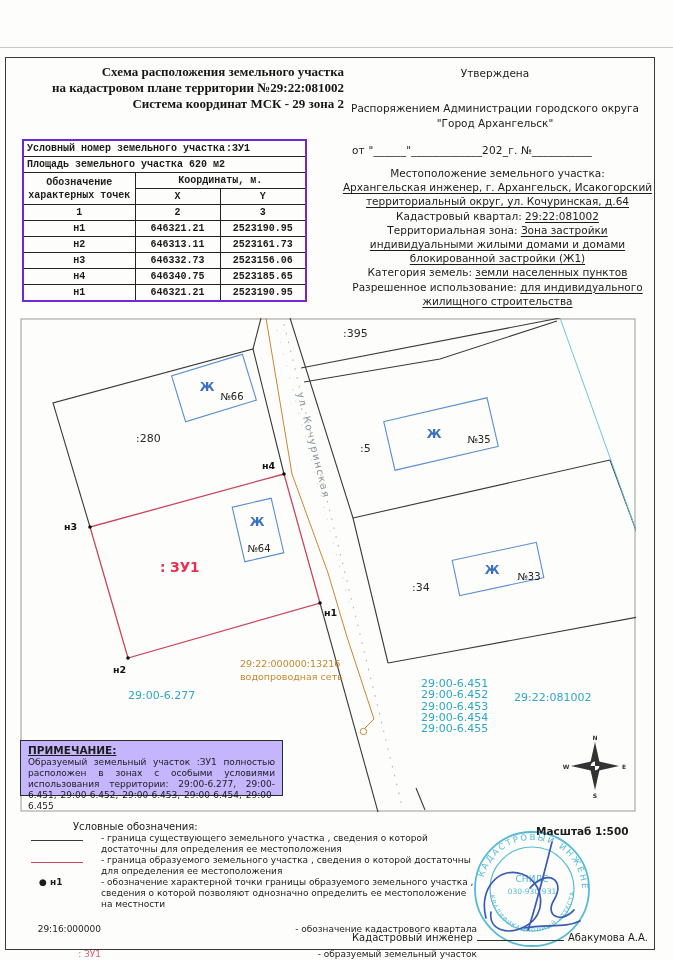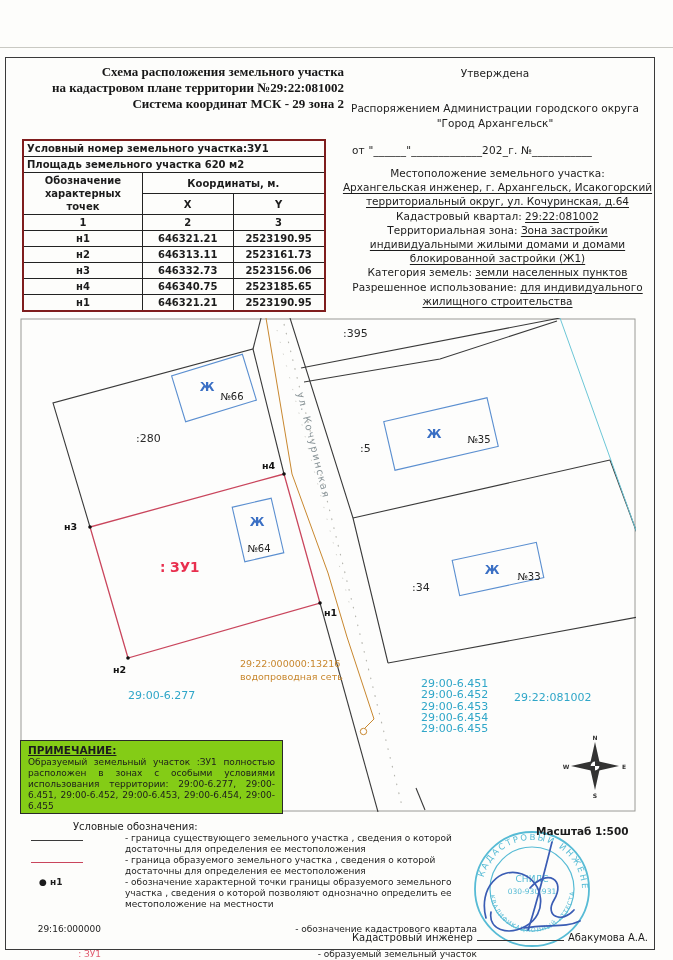--- a/index.html
+++ b/index.html
@@ -16,21 +16,21 @@
   .title-block{left:12px;top:64px;width:332px;text-align:right;
     font-family:"Liberation Serif","DejaVu Serif",serif;font-weight:bold;font-size:13px;line-height:16px;color:#161616;}
   .approval{left:338px;top:66px;width:314px;text-align:center;font-size:10.5px;line-height:15px;}
   .approval .approved{margin-bottom:20px;}
   .approval .dateline{margin-top:12px;text-align:left;padding-left:14px;letter-spacing:.2px;}
 
   
   .coords{left:22px;top:139px;border-collapse:collapse;table-layout:fixed;}
   .coords td{border:1px solid #222;font-weight:bold;font-size:10px;line-height:13px;
     padding:1px 3px;text-align:center;white-space:nowrap;overflow:hidden;}
-  .coords{border:2px solid #7f1d1d;}
+  .coords{border:2px solid #6d28d9;font-family:Liberation Mono, monospace;}
   .coords td.lft{text-align:left;}
   .coords .numrow td{height:13px;}
   .cond-cell{display:flex;}
   .cond-val{margin-left:auto;margin-right:52px;}
 
   
   .location{left:335px;top:166px;width:325px;text-align:center;font-size:10.5px;line-height:14.2px;}
   .location .u{text-decoration:underline;text-underline-offset:2px;}
 
   
@@ -46,29 +46,29 @@
   .t-teal{fill:#2fa6c8;font-size:11px;}
   .t-orange{fill:#c8872e;font-size:9.5px;}
   .t-zu1{fill:#e82f4e;font-size:13.5px;font-weight:bold;}
   .t-pt{fill:#111;font-size:9.5px;font-weight:bold;}
   .t-zh{fill:#3a6fc4;font-size:12px;font-weight:bold;text-anchor:middle;}
   .t-num{fill:#222;font-size:10px;text-anchor:middle;}
   .t-street{fill:#8a9599;font-size:10px;letter-spacing:1.5px;}
   .t-compass{fill:#333;font-size:6px;text-anchor:middle;font-weight:bold;}
 
   
-  .note{left:20px;top:740px;width:263px;height:74px;box-sizing:border-box;background:#84cc16;
+  .note{left:20px;top:740px;width:263px;height:56px;box-sizing:border-box;background:#c4b5fd;
     border:1.6px solid #2a2a2a;padding:3px 7px;z-index:2;}
   .note-title{font-size:10.5px;font-weight:bold;text-decoration:underline;margin-bottom:1px;}
   .note-body{font-size:9px;line-height:11px;text-align:justify;}
 
   
   .legend{left:25px;top:821px;width:452px;font-size:9px;line-height:11px;z-index:2;}
   .legend-title{font-weight:normal;font-size:10px;margin-left:48px;margin-bottom:1px;}
-  .lg-item{display:flex;gap:24px;}
+  .lg-item{display:flex;}
   .lg-item.spaced{margin-top:14px;text-align:right;}
   .lg-sym{width:76px;flex:none;padding-top:0;}
   .lg-desc{flex:1;}
   .lg-line{display:inline-block;width:52px;height:0;border-top:1.3px solid #3a3a3a;margin-top:5px;margin-left:6px;}
   .lg-line.red{border-top-color:#c9455c;}
   .lg-red{color:#e05a6e;}
   .lg-pt{font-weight:bold;padding-left:14px;}
   .lg-sym-text{padding-left:2px;}
 
   

